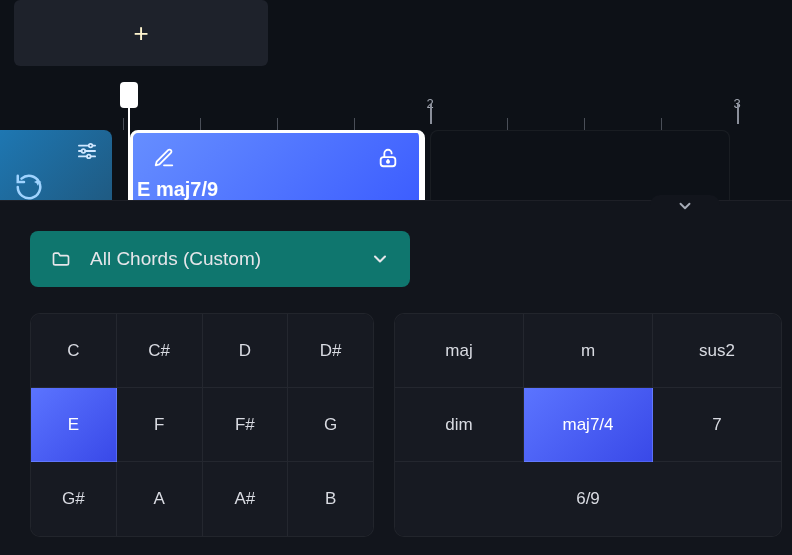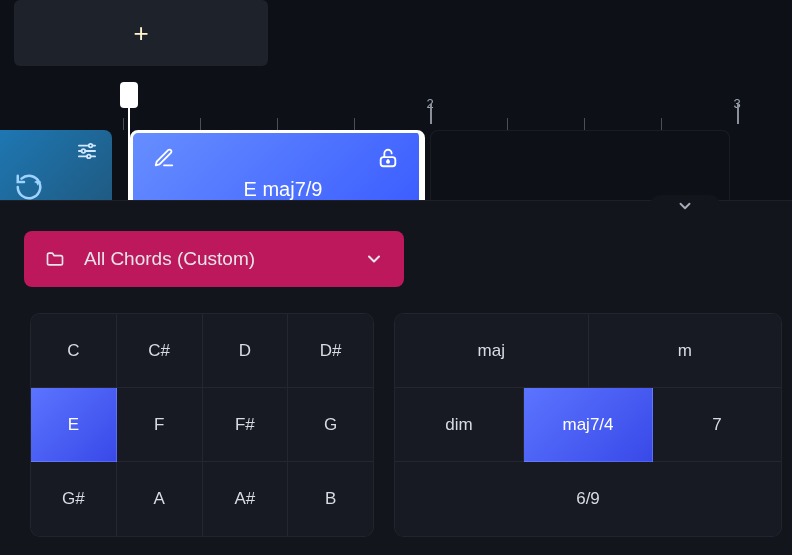--- a/index.html
+++ b/index.html
@@ -98,24 +98,24 @@
     border: 3px solid #ffffff;
     border-right-width: 6px;
     color: #fff;
     cursor: pointer;
   }
   .chord-clip .edit-icon { position:absolute; top:14px; left:20px; }
   .chord-clip .lock-icon { position:absolute; top:14px; right:20px; }
   .chord-clip .chord-label {
     position:absolute;
     bottom:6px;
-    left:14px; right:0;
-    text-align:center;
+    left:4px; right:0;
+    text-align:left;
     font-size:20px;
-    font-weight:400;
+    font-weight:700;
   }
 
   .next-clip-stub {
     position:absolute;
     left: 430px;
     top: 130px;
     width: 300px; height:80px;
     border:1px solid rgba(255,255,255,0.05);
     border-bottom:none;
     border-radius:8px 8px 0 0;
@@ -138,24 +138,24 @@
     height: 22px;
     background:#12151c;
     border-radius: 10px 10px 0 0;
     display:flex;align-items:center;justify-content:center;
     color:#a7acb7;
   }
 
   .library-select {
     position:absolute;
     top: 30px;
-    left: 24px;
+    left: 30px;
     width: 380px;
     height: 56px;
-    background:#be185d;
+    background:#0f766e;
     border-radius: 8px;
     display:flex;
     align-items:center;
     padding: 0 20px;
     cursor:pointer;
   }
   .library-select .folder-icon { margin-right: 18px; color:#e6e6ea; flex-shrink:0; }
   .library-select .label { font-size:19px; font-weight:500; flex:1; }
   .library-select .chev { color:#e6e6ea; }
 
@@ -308,20 +308,21 @@
           <div class="cell">G#</div>
           <div class="cell">A</div>
           <div class="cell">A#</div>
           <div class="cell">B</div>
         </div>
       </div>
     <div class="grid type-grid" id="type-grid">
         <div class="grid-row">
           <div class="cell">maj</div>
           <div class="cell">m</div>
+          <div class="cell">sus2</div>
         </div>
         <div class="grid-row">
           <div class="cell">dim</div>
           <div class="cell selected">maj7/4</div>
           <div class="cell">7</div>
         </div>
         <div class="grid-row">
           <div class="cell">6/9</div>
         </div>
       </div>

